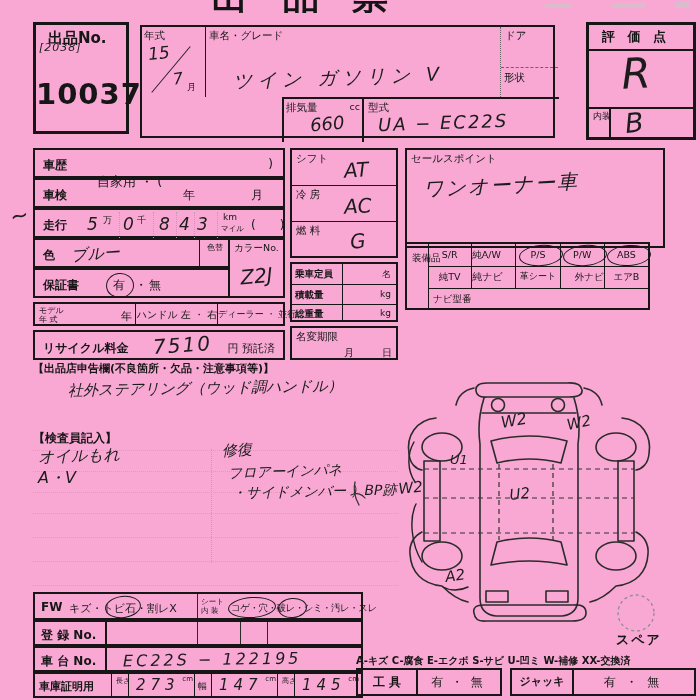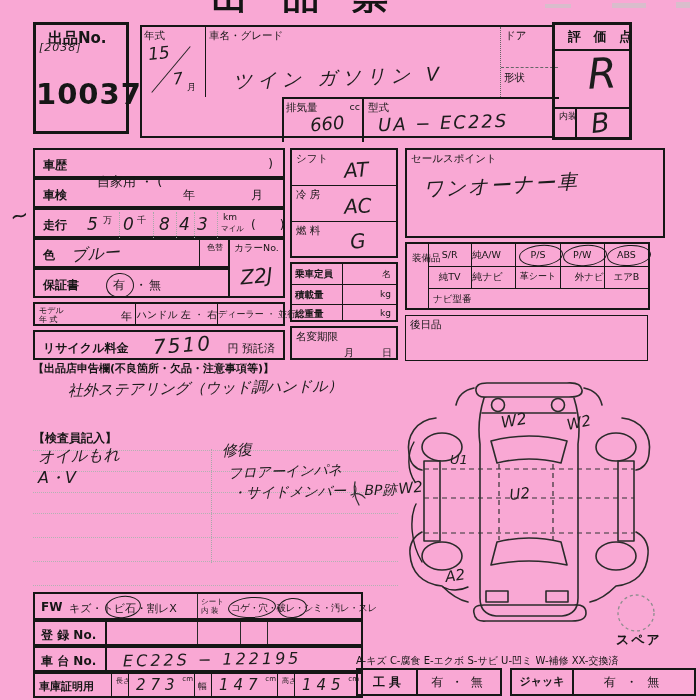--- a/index.html
+++ b/index.html
@@ -68,21 +68,21 @@
       <div class="p" style="left:2px;top:2px;font-size:10.5px">排気量</div>
       <div class="p" style="right:4px;top:2px;font-size:9.5px">cc</div>
       <div class="hw" style="left:26px;top:14px;font-size:18px;transform:rotate(-5deg)">660</div>
     </div>
     <div class="abs" style="left:220px;top:70px;width:195px;height:43px;border-top:2px solid #161616;border-left:2px solid #161616">
       <div class="p" style="left:4px;top:2px;font-size:10.5px">型式</div>
       <div class="hw" style="left:14px;top:13px;font-size:18px;letter-spacing:2px;transform:rotate(-2deg)">UA − EC22S</div>
     </div>
   </div>
 
-  <div class="bx b3" style="left:552px;top:22px;width:80px;height:118px">
+  <div class="bx b3" style="left:586px;top:22px;width:110px;height:118px">
     <div class="abs" style="left:0;top:0;width:100%;height:24px;border-bottom:2px solid #161616">
       <div class="p bold" style="left:0;top:0;width:94px;text-align:center;line-height:24px;font-size:13px;letter-spacing:4px">評 価 点</div>
     </div>
     <div class="hw" style="left:0;top:24px;width:94px;text-align:center;font-size:42px;transform:rotate(-3deg)">R</div>
     <div class="abs" style="left:0;top:82px;width:100%;height:30px;border-top:2px solid #161616">
       <div class="abs" style="left:0;top:0;width:20px;height:100%;border-right:2px solid #161616">
         <div class="p stack" style="left:4px;top:3px;width:12px;font-size:9px">内装</div>
       </div>
       <div class="hw" style="left:36px;top:-2px;font-size:27px;transform:rotate(-6deg)">B</div>
     </div>
@@ -181,21 +181,21 @@
         </div>
       <span class="p" style="right:5px;top:3px;font-size:9px">kg</span>
     </div>
   </div>
   <div class="bx" style="left:290px;top:326px;width:108px;height:34px">
     <div class="p" style="left:4px;top:2px;font-size:10.5px">名変期限</div>
     <span class="p" style="left:52px;top:18px;font-size:10px">月</span>
     <span class="p" style="left:90px;top:18px;font-size:10px">日</span>
   </div>
 
-  <div class="bx" style="left:405px;top:148px;width:260px;height:90px">
+  <div class="bx" style="left:405px;top:148px;width:260px;height:100px">
     <div class="p" style="left:4px;top:2px;font-size:10.5px">セールスポイント</div>
     <div class="hw" style="left:16px;top:22px;font-size:20px;letter-spacing:2px;transform:rotate(-3deg)">ワンオーナー車</div>
   </div>
   <div class="bx b25" style="left:405px;top:242px;width:245px;height:68px">
     <div class="abs" style="left:0;top:0;width:21px;height:100%;border-right:1.8px solid #161616">
       <div class="p stack" style="left:5px;top:4px;width:11px;font-size:9.5px;line-height:19px">装備品</div>
     </div>
     <div class="abs" style="left:21px;top:0;right:0;height:22px;border-bottom:1.5px solid #161616;display:flex">
       <div style="flex:1;text-align:center;line-height:21px;font-size:9.5px">S/R</div>
       <div style="flex:1;text-align:left;line-height:21px;font-size:9.5px;border-left:1.5px solid #161616">純A/W</div>
@@ -207,23 +207,20 @@
     <div class="circ" style="left:156px;top:1px;width:42px;height:19px;transform:rotate(-5deg)"></div>
     <div class="circ" style="left:200px;top:1px;width:42px;height:19px;transform:rotate(-4deg)"></div>
     <div class="abs" style="left:21px;top:22px;right:0;height:22px;border-bottom:1.5px solid #161616;display:flex">
       <div style="flex:1;text-align:center;line-height:21px;font-size:9.5px">純TV</div>
       <div style="flex:1;line-height:21px;font-size:10px;border-left:1.5px solid #161616">純ナビ</div>
       <div style="flex:1;text-align:center;line-height:21px;font-size:9px;border-left:1.5px solid #161616">革シート</div>
       <div style="flex:1;text-align:right;line-height:21px;font-size:9.5px;border-left:1.5px solid #161616">外ナビ</div>
       <div style="flex:1;text-align:center;line-height:21px;font-size:9.5px;border-left:1.5px solid #161616">エアB</div>
     </div>
     <div class="p" style="left:26px;top:49px;font-size:9.5px">ナビ型番</div>
-  </div>
-  <div class="bx b15" style="left:405px;top:315px;width:243px;height:46px">
-    <div class="p" style="left:4px;top:2px;font-size:10.5px">後日品</div>
   </div>
 
   <div class="p bold" style="left:33px;top:430px;font-size:12px">【検査員記入】</div>
   <div class="dotl" style="left:33px;top:450px;width:365px"></div>
   <div class="dotl" style="left:33px;top:471px;width:365px"></div>
   <div class="dotl" style="left:33px;top:492px;width:365px"></div>
   <div class="dotl" style="left:33px;top:513px;width:365px"></div>
   <div class="dotl" style="left:33px;top:537px;width:365px"></div>
   <div class="dotl" style="left:33px;top:561px;width:365px"></div>
   <div class="dotl" style="left:33px;top:585px;width:365px"></div>
@@ -333,21 +330,21 @@
     </div>
     <div class="abs" style="left:242px;top:0;width:17px;height:100%;border-right:1.5px solid #161616">
       <div class="p stack" style="left:5px;top:3px;width:8px;font-size:7px;line-height:8px">高さ</div>
     </div>
     <div class="abs" style="left:259px;top:0;width:66px;height:100%">
       <span class="hw" style="left:8px;top:2px;font-size:15px;letter-spacing:5px">145</span>
       <span class="p" style="right:1px;top:1px;font-size:7px">cm</span>
     </div>
   </div>
 
-  <div class="p" style="left:356px;top:654px;font-size:10px;font-weight:400">A-キズ C-腐食 E-エクボ S-サビ U-凹ミ W-補修 XX-交換済</div>
+  <div class="p" style="left:356px;top:654px;font-size:10px;font-weight:700">A-キズ C-腐食 E-エクボ S-サビ U-凹ミ W-補修 XX-交換済</div>
   <div class="bx b25" style="left:356px;top:668px;width:146px;height:28px">
     <div class="abs" style="left:0;top:0;width:58px;height:100%;border-right:2px solid #161616">
       <div class="p bold" style="left:0;top:0;width:58px;text-align:center;line-height:24px;font-size:12px">工 具</div>
     </div>
     <div class="p" style="left:58px;top:0;width:84px;text-align:center;line-height:24px;font-size:12px;letter-spacing:2px">有 ・ 無</div>
   </div>
   <div class="bx b25" style="left:510px;top:668px;width:186px;height:28px">
     <div class="abs" style="left:0;top:0;width:60px;height:100%;border-right:2px solid #161616">
       <div class="p bold" style="left:0;top:0;width:60px;text-align:center;line-height:24px;font-size:11px">ジャッキ</div>
     </div>

